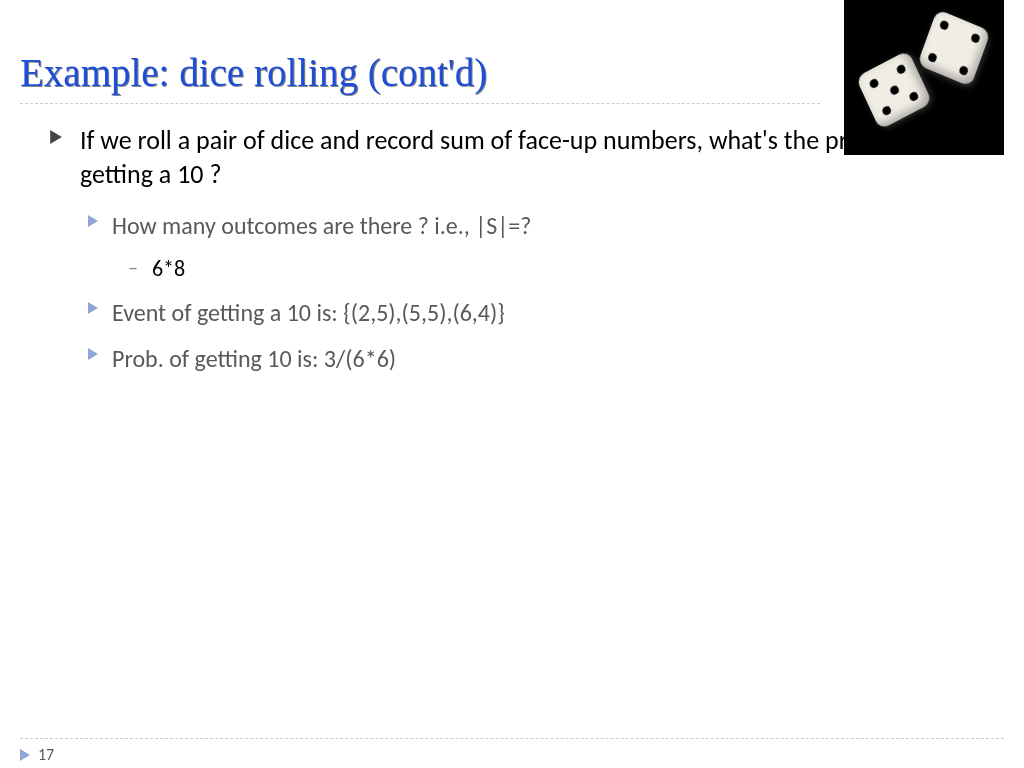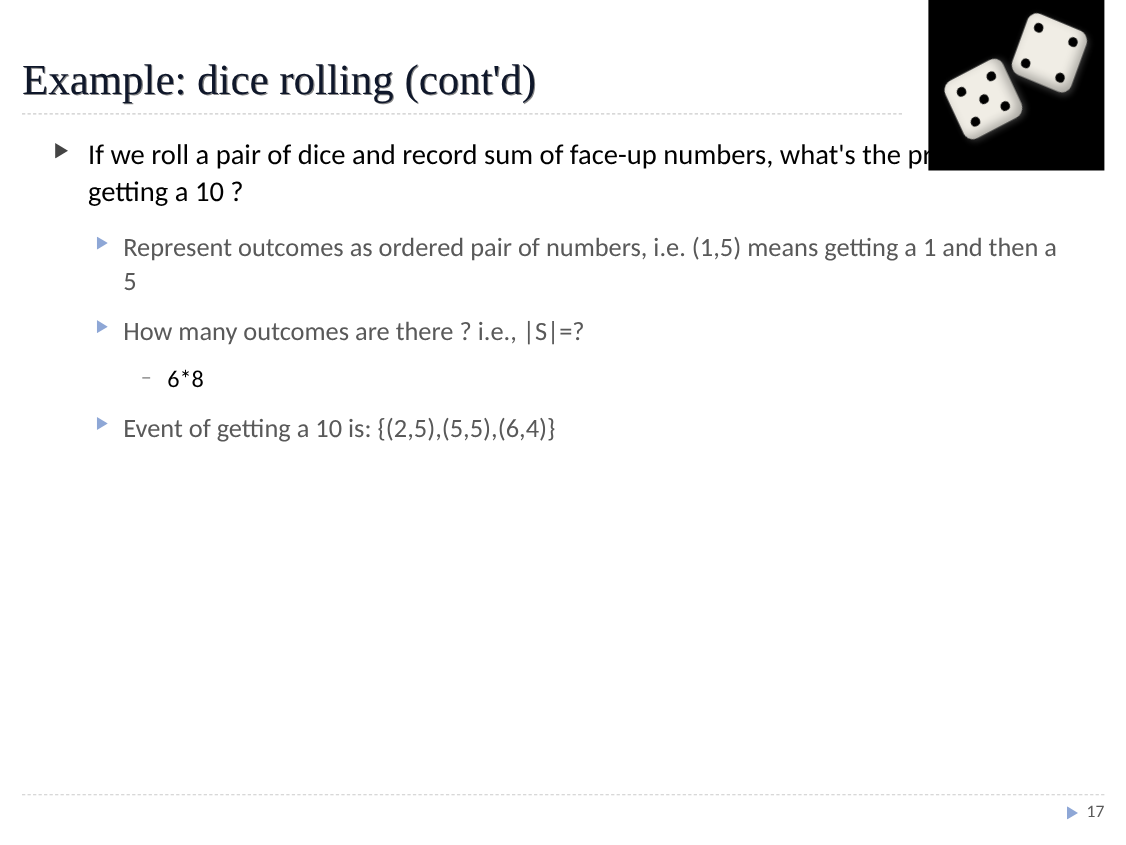--- a/index.html
+++ b/index.html
@@ -15,21 +15,21 @@
       position: relative;
       overflow: hidden;
     }
     .title-area {
       padding: 50px 20px 0 20px;
       position: relative;
     }
     .title {
       font-size: 39px;
       font-weight: normal;
-      color: #0f172a;
+      color: #1d4ed8;
       font-family: Georgia, "Times New Roman", serif;
       text-shadow: 1px 1px 0px #888;
       border-bottom: 1px dashed #ccc;
       padding-bottom: 8px;
       width: 800px;
     }
     .dice-image {
       position: absolute;
       top: 0;
       right: 20px;
@@ -86,28 +86,27 @@
       flex-shrink: 0;
       font-size: 20px;
     }
     .bullet-l3 .text {
       font-size: 22px;
       color: #000;
       line-height: 1.3;
     }
     .footer {
       position: absolute;
-      bottom: 20px;
+      bottom: 4px;
       left: 20px;
       right: 20px;
       border-top: 1px dashed #ccc;
       padding-top: 6px;
       display: flex;
       align-items: center;
-      justify-content: flex-end;
     }
     .footer .arrow {
       color: #8ea7d6;
       margin-right: 8px;
     }
     .footer .pagenum {
       font-size: 16px;
       color: #595959;
     }
     .arrow-svg {
@@ -174,28 +173,20 @@
 <div class="content">
   <div class="bullet-l1">
     <span class="arrow">
       <svg class="arrow-svg" viewBox="0 0 10 12">
           <path d="M0,0 L10,6 L0,12 Z" fill="#444"></path>
         </svg>
     </span>
     <span class="text">If we roll a pair of dice and record sum of face-up numbers, what's the probability of getting a 10 ?</span>
   </div>
 
-  <div class="bullet-l2">
-    <span class="arrow">
-      <svg class="arrow-svg-sm" viewBox="0 0 10 12">
-          <path d="M0,0 L10,6 L0,12 Z" fill="#8ea7d6"></path>
-        </svg>
-    </span>
-    <span class="text">Represent outcomes as ordered pair of numbers, i.e. (1,5) means getting a 1 and then a 5</span>
-  </div>
 
   <div class="bullet-l2">
     <span class="arrow">
       <svg class="arrow-svg-sm" viewBox="0 0 10 12">
           <path d="M0,0 L10,6 L0,12 Z" fill="#8ea7d6"></path>
         </svg>
     </span>
     <span class="text">How many outcomes are there ? i.e., |S|=?</span>
   </div>
 
@@ -206,20 +197,28 @@
 
   <div class="bullet-l2">
     <span class="arrow">
       <svg class="arrow-svg-sm" viewBox="0 0 10 12">
           <path d="M0,0 L10,6 L0,12 Z" fill="#8ea7d6"></path>
         </svg>
     </span>
     <span class="text">Event of getting a 10 is: {(2,5),(5,5),(6,4)}</span>
   </div>
 
+  <div class="bullet-l2">
+    <span class="arrow">
+      <svg class="arrow-svg-sm" viewBox="0 0 10 12">
+          <path d="M0,0 L10,6 L0,12 Z" fill="#8ea7d6"></path>
+        </svg>
+    </span>
+    <span class="text">Prob. of getting 10 is: 3/(6*6)</span>
+  </div>
 </div>
 
 <div class="footer">
   <span class="arrow">
     <svg class="arrow-svg-sm" viewBox="0 0 10 12">
         <path d="M0,0 L10,6 L0,12 Z" fill="#8ea7d6"></path>
       </svg>
   </span>
   <span class="pagenum">17</span>
 </div>

